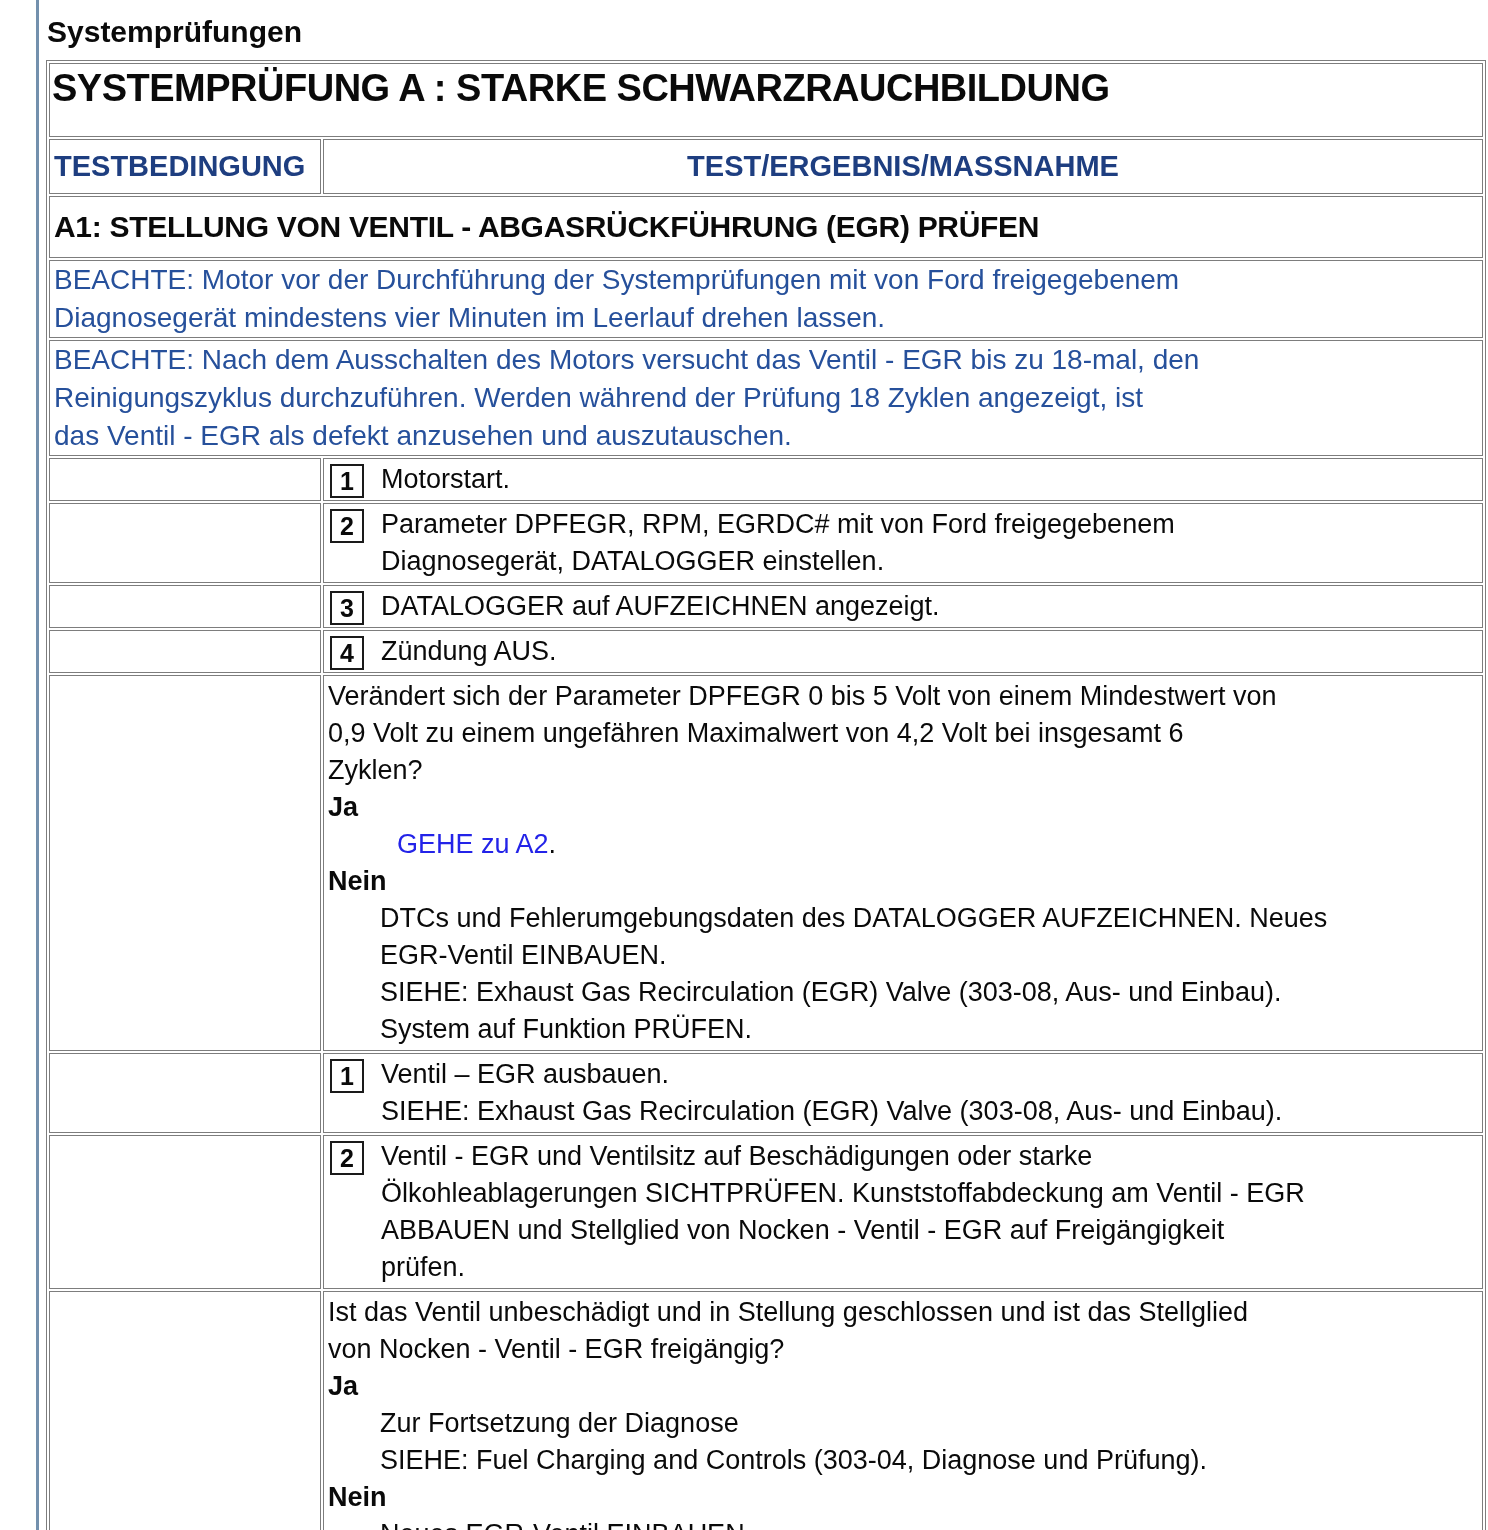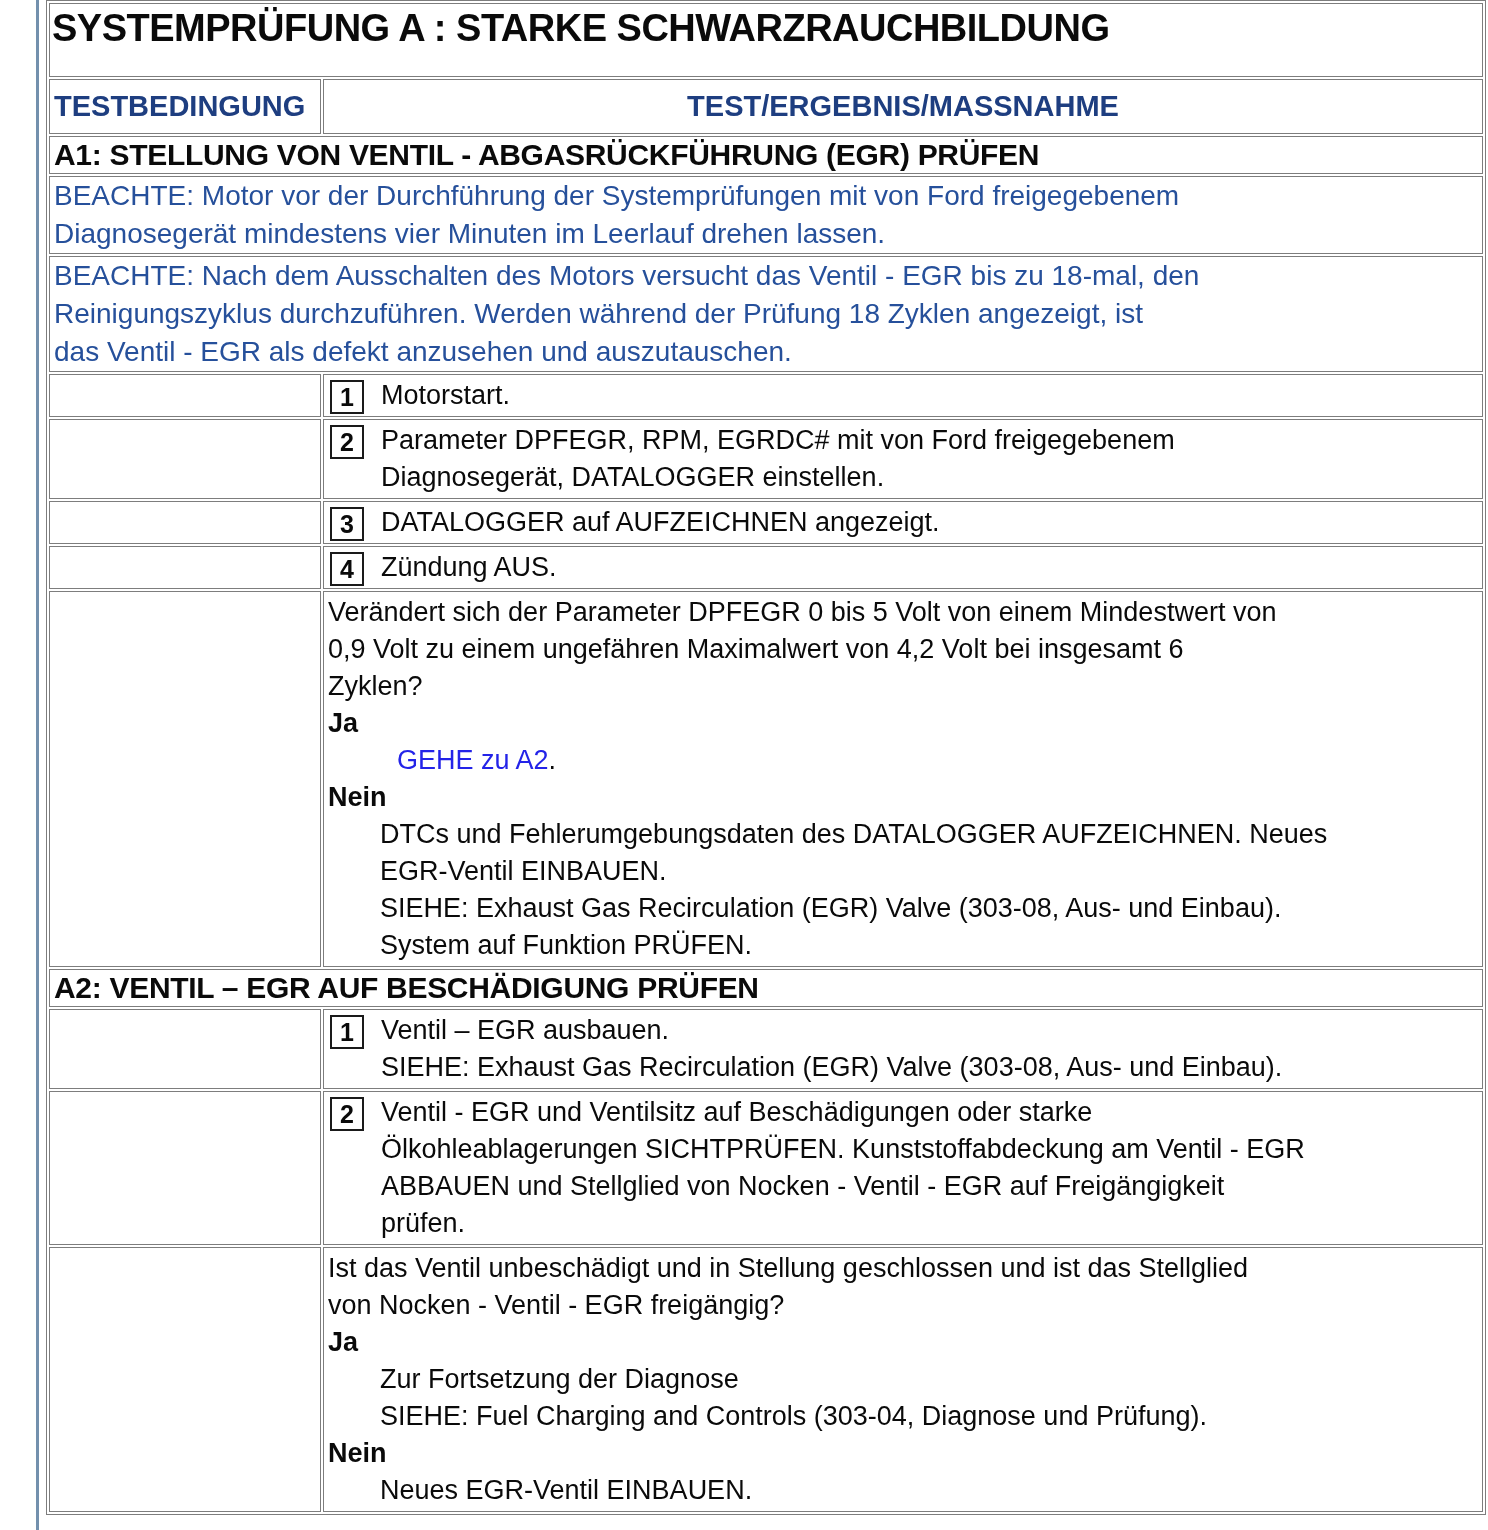--- a/index.html
+++ b/index.html
@@ -14,39 +14,40 @@
   }
   .left-rule{position:absolute;left:36px;top:0;width:3px;height:1530px;background:var(--rule_blue);}
   .content{margin-left:46px;}
   .page-title{font-size:30px;font-weight:bold;margin:15px 0 11px 1px;}
   table.test{border-collapse:separate;border-spacing:2px;width:1440px;border:1px solid var(--border_gray);background:#fff;}
   col.c1{width:272px;}
   td{border:1px solid var(--border_gray);vertical-align:top;background:#fff;}
   .t-title{font-size:38px;font-weight:bold;padding:3px 6px 26px 2px;letter-spacing:-0.5px;}
   .col-h{color:var(--header_blue);font-size:29px;font-weight:bold;padding:10px 4px;}
   .center{text-align:center;}
-  .sec-title{font-size:30px;font-weight:bold;padding:1px 4px;letter-spacing:-0.3px;}
+  .sec-title{font-size:30px;font-weight:bold;padding:13px 4px;letter-spacing:-0.3px;}
   .note{color:var(--note_blue);font-size:28px;line-height:38px;padding:0 4px;white-space:pre-line;}
   .body-cell{font-size:27px;line-height:37px;padding:2px 6px 2px 4px;}
   .cond-cell{background:#fff;}
   .step{display:flex;align-items:flex-start;}
   .stepnum{flex:0 0 auto;border:2px solid #1a1a1a;font-weight:bold;font-size:25px;line-height:28px;padding:1px 8px;margin:3px 17px 0 2px;}
   .steptext{flex:1;white-space:pre-line;}
   .qtext{white-space:pre-line;}
   .ans-label{font-weight:bold;}
   .indent{margin-left:52px;white-space:pre-line;}
   a.link{color:var(--link_blue);text-decoration:none;cursor:pointer;margin-left:17px;}
 </style>
 </head>
 <body>
 
 <div class="left-rule"></div>
 
 <div class="content">
 
+  <div class="page-title">Systemprüfungen</div>
 
   <table class="test">
     <colgroup>
         <col class="c1">
         <col class="c2">
       </colgroup>
     <tbody>
 
     <tr>
       <td colspan="2" class="t-title">SYSTEMPRÜFUNG A : STARKE SCHWARZRAUCHBILDUNG</td>
@@ -122,23 +123,20 @@
         <div class="ans-label">Ja</div>
         <div class="indent"><a class="link" href="#">GEHE zu A2</a><span>.</span></div>
         <div class="ans-label">Nein</div>
         <div class="indent">DTCs und Fehlerumgebungsdaten des DATALOGGER AUFZEICHNEN. Neues
 EGR-Ventil EINBAUEN.</div>
         <div class="indent">SIEHE: Exhaust Gas Recirculation (EGR) Valve (303-08, Aus- und Einbau).</div>
         <div class="indent">System auf Funktion PRÜFEN.</div>
       </td>
     </tr>
 
-    <tr>
-      <td colspan="2" class="sec-title">A2: VENTIL – EGR AUF BESCHÄDIGUNG PRÜFEN</td>
-    </tr>
 
     <tr>
       <td class="cond-cell"></td>
       <td class="body-cell">
         <div class="step">
           <span class="stepnum">1</span>
           <div class="steptext">Ventil – EGR ausbauen.
 SIEHE: Exhaust Gas Recirculation (EGR) Valve (303-08, Aus- und Einbau).</div>
         </div>
       </td>

